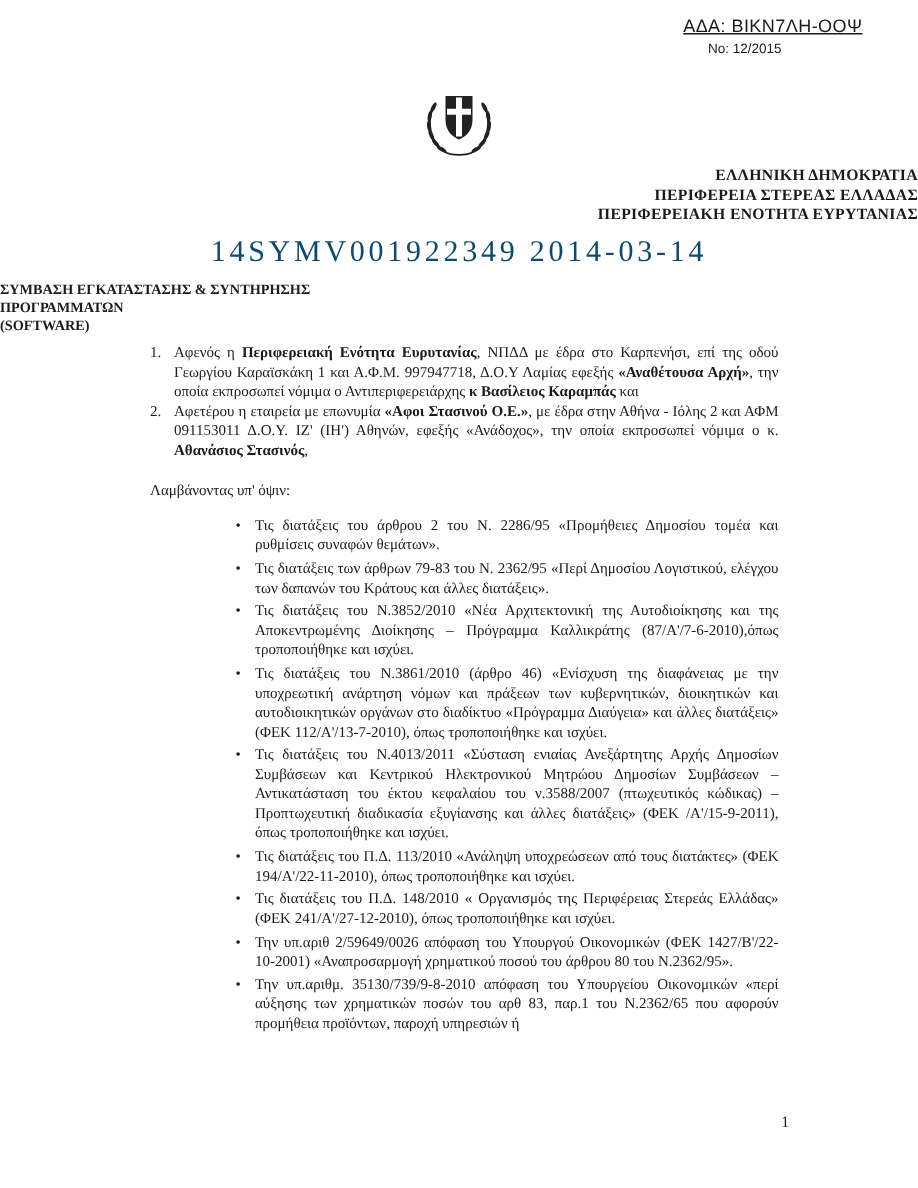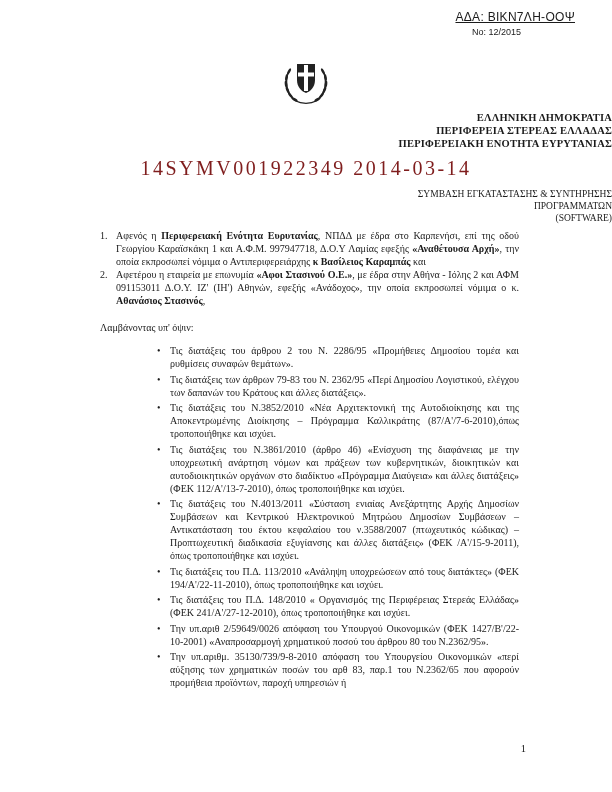--- a/index.html
+++ b/index.html
@@ -10,22 +10,22 @@
   }
   .topright{position:absolute;top:10px;right:37px;text-align:right;
     font-family:"Liberation Sans","DejaVu Sans",sans-serif;}
   .ada{font-size:12px;text-decoration:underline;letter-spacing:.3px;}
   .docno{font-size:9px;margin-top:3px;margin-right:54px;}
   .emblem{position:absolute;top:58px;left:0;right:0;display:flex;justify-content:center;}
   .letterhead{position:absolute;top:111px;left:0;right:0;text-align:right;
     font-weight:bold;font-size:10.5px;line-height:13px;letter-spacing:.2px;}
   .stamp{position:absolute;top:157px;left:0;right:0;text-align:center;
     font-size:20px;letter-spacing:2.5px;color:#9a9a9a;white-space:nowrap;}
-  .title{position:absolute;top:188px;left:0;right:0;text-align:right;
-    font-weight:normal;font-size:9.5px;line-height:12px;}
+  .title{position:absolute;top:188px;left:0;right:0;text-align:left;
+    font-weight:bold;font-size:9.5px;line-height:12px;}
   .content{position:absolute;left:100px;top:229px;width:419px;
     font-size:10px;line-height:13px;}
   .intro{margin:0;}
   ol.parties{list-style:none;margin:0;padding:0;}
   ol.parties li{position:relative;padding-left:16px;text-align:justify;margin:0;}
   ol.parties .num{position:absolute;left:0;top:0;}
   .considering{margin:14px 0 10px 0;}
   ul.bullets{list-style:none;margin:0 0 0 55px;padding:0;}
   ul.bullets li{position:relative;padding-left:15px;text-align:justify;margin-bottom:2.5px;}
   ul.bullets .dot{position:absolute;left:2px;top:0;}
@@ -67,21 +67,21 @@
       <rect x="34" y="29" width="32" height="8" fill="#fff"></rect>
     </svg>
   </div>
 
   <div class="letterhead">
       <div>ΕΛΛΗΝΙΚΗ ΔΗΜΟΚΡΑΤΙΑ</div>
       <div>ΠΕΡΙΦΕΡΕΙΑ ΣΤΕΡΕΑΣ ΕΛΛΑΔΑΣ</div>
       <div>ΠΕΡΙΦΕΡΕΙΑΚΗ ΕΝΟΤΗΤΑ ΕΥΡΥΤΑΝΙΑΣ</div>
     </div>
 
-  <div class="stamp" style="color: #7f1d1d;">14SYMV001922349 2014-03-14</div>
+  <div class="stamp" style="color: #0c4a6e;">14SYMV001922349 2014-03-14</div>
 
   <div class="title">
       <div>ΣΥΜΒΑΣΗ ΕΓΚΑΤΑΣΤΑΣΗΣ &amp; ΣΥΝΤΗΡΗΣΗΣ</div>
       <div>ΠΡΟΓΡΑΜΜΑΤΩΝ</div>
       <div>(SOFTWARE)</div>
     </div>
 
   <div class="content">
 
     <ol class="parties">

